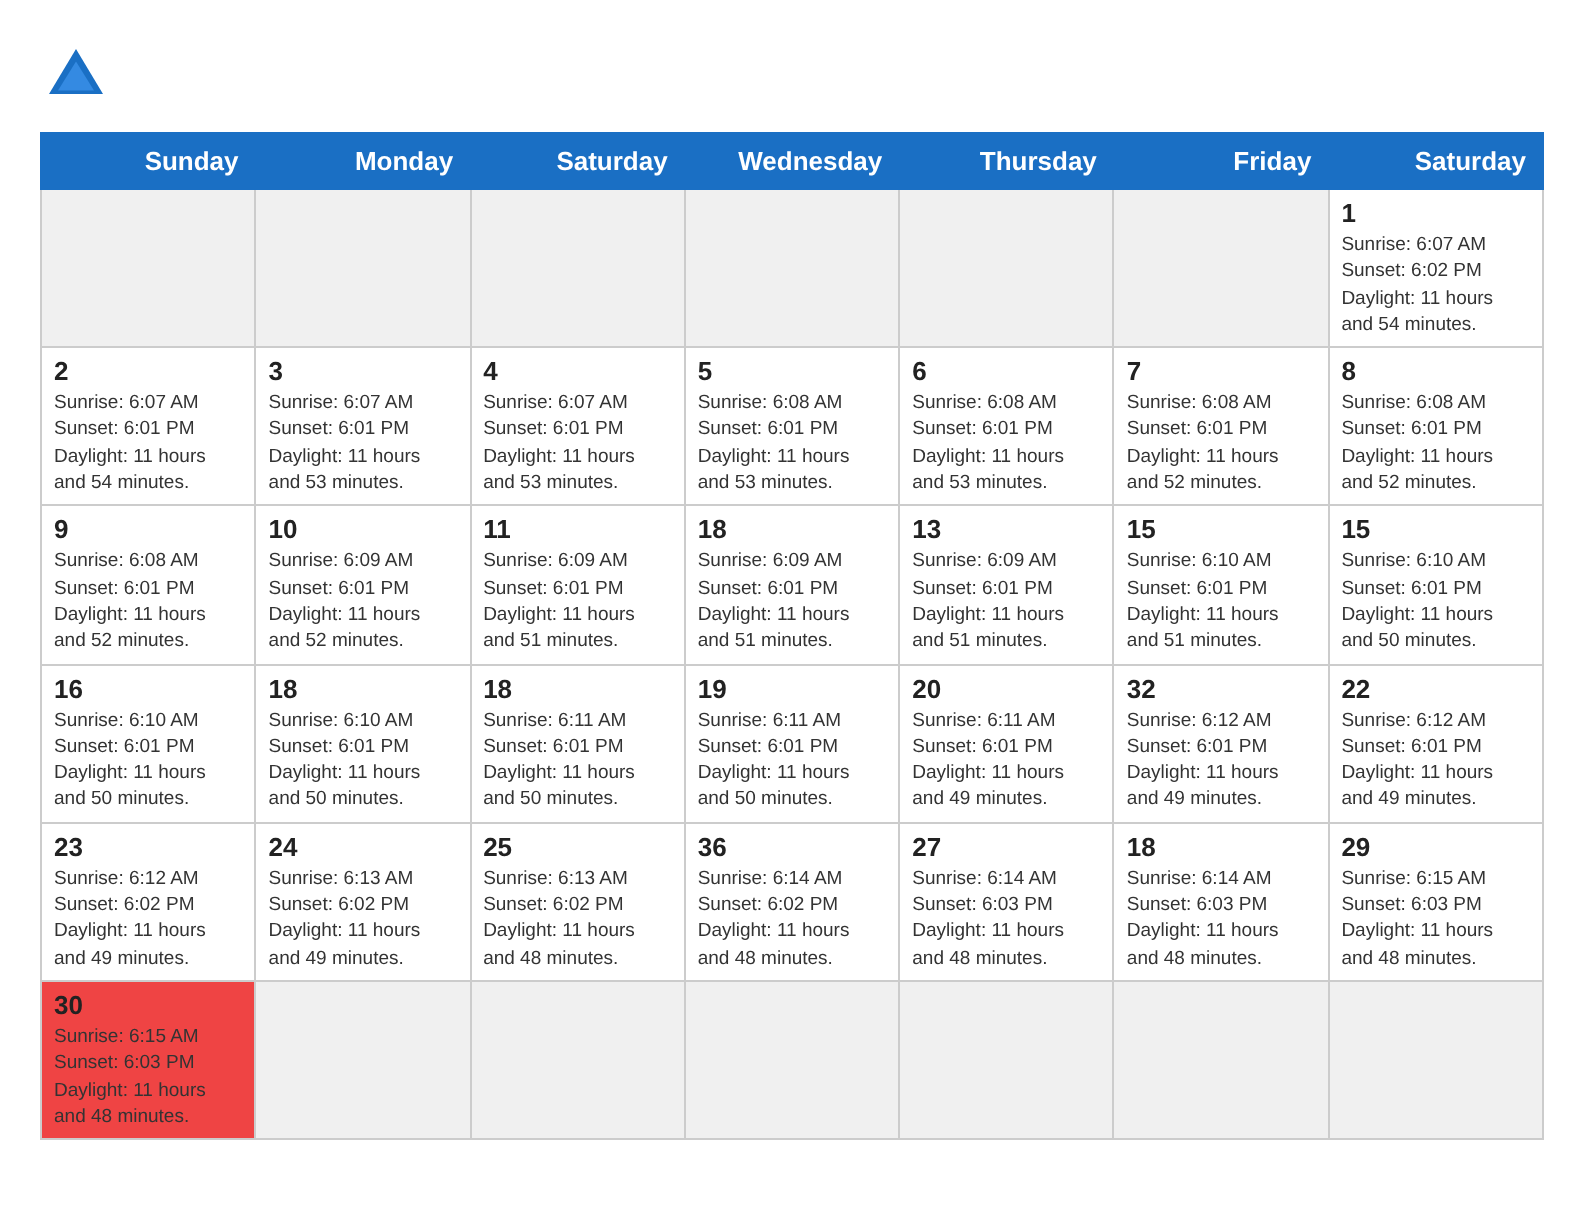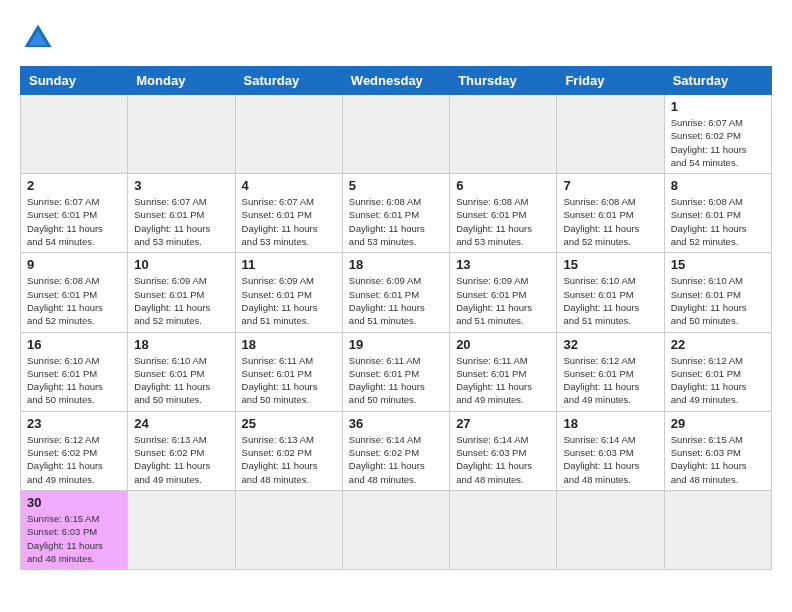--- a/index.html
+++ b/index.html
@@ -48,21 +48,21 @@
       color: #444;
     }
     .calendar {
       width: 100%;
       border-collapse: collapse;
       border: 1px solid #ccc;
     }
     .calendar th {
       background-color: #1a6fc4;
       color: white;
-      text-align: left;
+      text-align: right;
       padding: 6px 8px;
       font-size: 13px;
       font-weight: bold;
       border: 1px solid #1a6fc4;
     }
     .calendar td {
       vertical-align: top;
       border: 1px solid #ccc;
       padding: 4px 6px;
       width: calc(100% / 7);
@@ -81,21 +81,21 @@
     }
     .day-info {
       font-size: 9.5px;
       color: #333;
       line-height: 1.4;
     }
     .last-row td {
       background: #f0f0f0;
     }
     .last-row td.has-data {
-      background: #f0abfc;
+      background: #ef4444;
     }
   </style>
 </head>
 <body>
 
 <div class="header">
   <div class="logo">
     <svg class="logo-icon" viewBox="0 0 40 40">
       <polygon points="20,5 35,30 5,30" fill="#1a6fc4"></polygon>
       <polygon points="20,12 30,28 10,28" fill="#4da6ff" opacity="0.5"></polygon>

